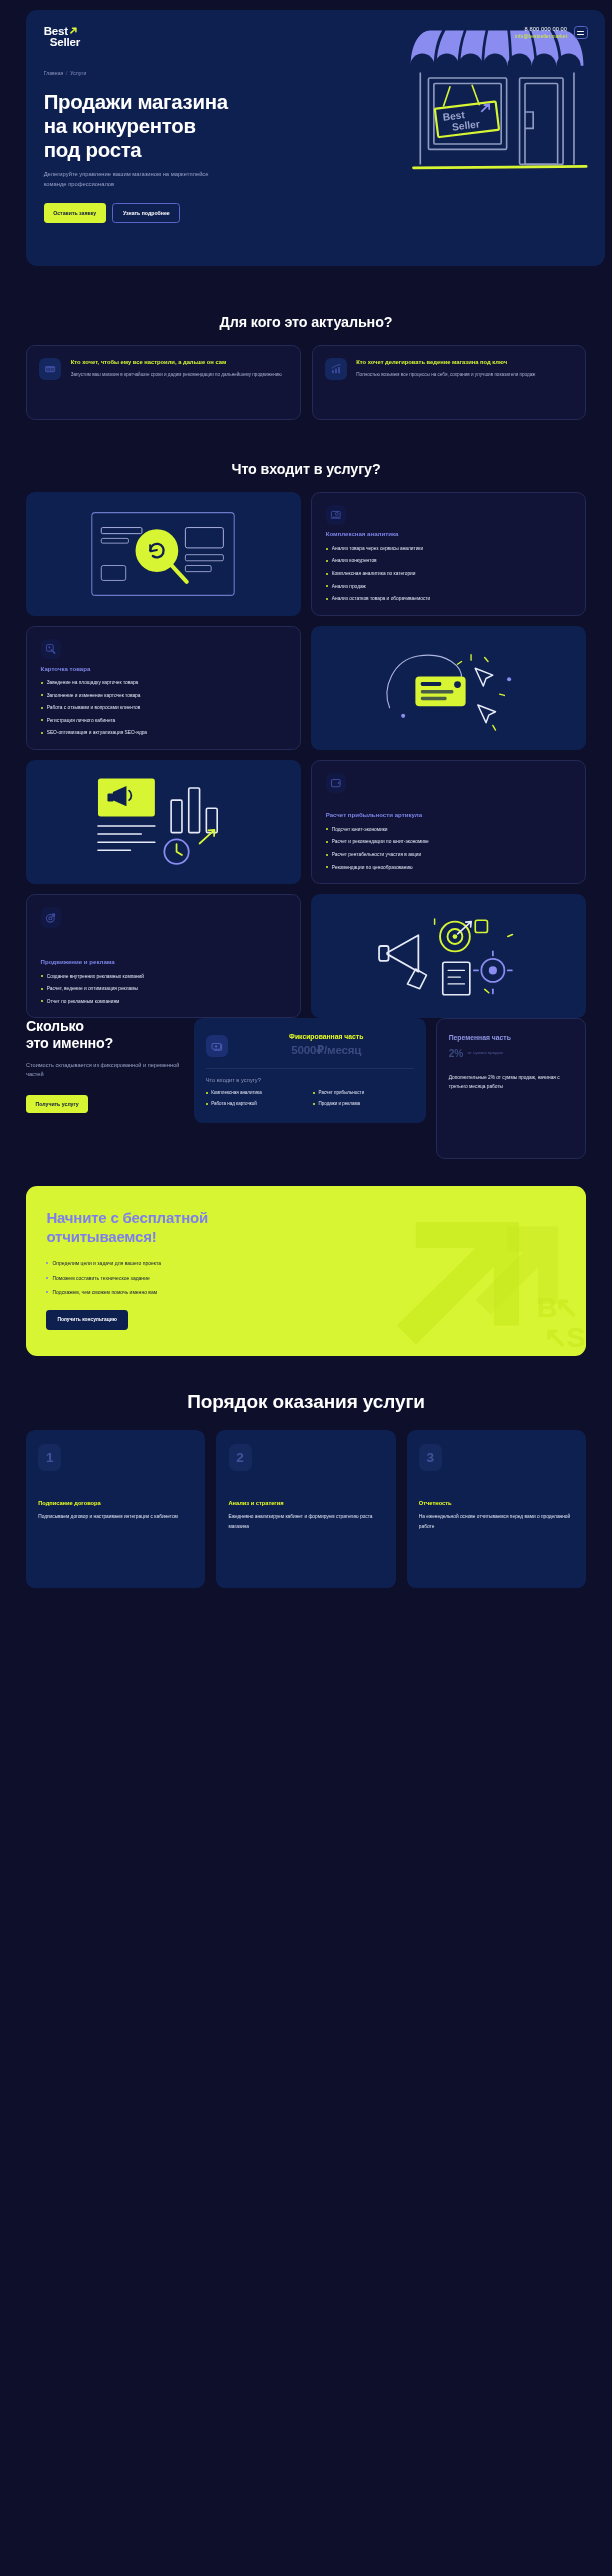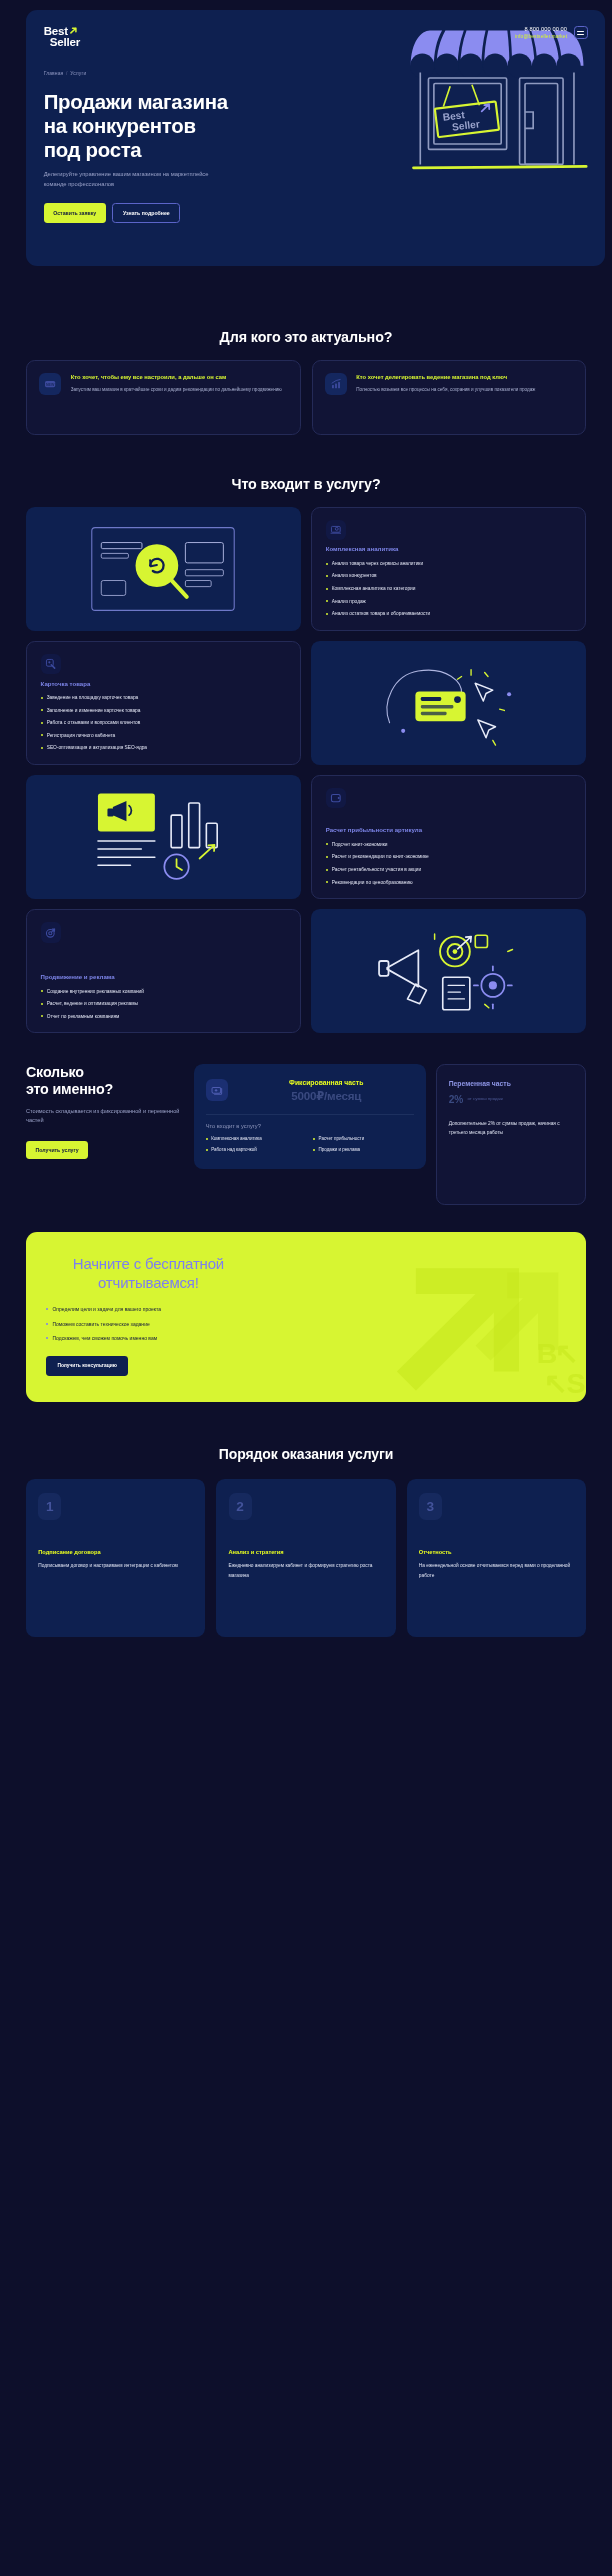--- a/index.html
+++ b/index.html
@@ -111,26 +111,26 @@
     padding-left: 6.1px; position: relative; margin-bottom: 5.4px;
   }
   .svc-list li:last-child { margin-bottom: 0; }
   .svc-list li::before {
     content: ""; position: absolute; left: 0; top: 2.7px;
     width: 2px; height: 2px; border-radius: 50%; background: #d7f532;
   }
   .art-wrap { position: absolute; inset: 0; display: flex; align-items: center; justify-content: center; }
 
   
-  .price { margin-top: 31px; display: grid; grid-template-columns: 1.05fr 1.55fr 1fr; gap: 10.2px; align-items: start; }
+  .price { display: grid; grid-template-columns: 1.05fr 1.55fr 1fr; gap: 10.2px; align-items: start; }
   .price-left h2 { color: #fff; font-size: 14.3px; font-weight: 700; line-height: 1.2; letter-spacing: -0.2px; }
   .price-left p { margin-top: 8.8px; color: #99a0c6; font-size: 5.6px; line-height: 1.66; }
   .price-left .btn { margin-top: 15px; display: inline-block; }
   .fixed-card { background: #0e2050; border-radius: 8.8px; padding: 13.6px 12.2px 15px 12.2px; position: relative; }
-  .fixed-top { display: flex; align-items: center; gap: 11px; }
+  .fixed-top { display: flex; align-items: flex-end; gap: 11px; }
   .fixed-icon { width: 22px; height: 22px; border-radius: 6.1px; background: #1b2f72; display:flex;align-items:center;justify-content:center; flex:0 0 auto; }
   .fixed-head { flex: 1; text-align: center; padding-top: 1.4px; }
   .fixed-title { color: #eaff1f; font-size: 6.8px; font-weight: 600; }
   .fixed-price { color: #3a4a80; font-size: 11.6px; font-weight: 600; margin-top: 2.7px; letter-spacing: -0.2px; }
   .fixed-div { height: 0.7px; background: #1d305f; margin: 11px 0 8.8px 0; }
   .fixed-q { color: #8f97bd; font-size: 5.7px; margin-bottom: 6.8px; }
   .fixed-cols { display: grid; grid-template-columns: 1fr 1fr; gap: 4.1px 6.8px; }
   .fixed-cols span {
     color: #e4e7f5; font-size: 4.5px; line-height: 1.5; padding-left: 5.4px; position: relative;
   }
@@ -143,32 +143,32 @@
   .var-pct-row { margin-top: 6.1px; display: flex; align-items: center; gap: 4.1px; }
   .var-pct { color: #3a4a80; font-size: 10.2px; font-weight: 600; }
   .var-pct-lbl { color: #4c5894; font-size: 4.4px; line-height: 1.35; }
   .var-body { margin-top: 13.6px; color: #dfe3f2; font-size: 4.8px; line-height: 2.05; }
 
   
   .cta {
     margin: 27px 26px 0 26px; background: #d7f532; border-radius: 11px;
     padding: 23px 20.4px 26px 20.4px; position: relative; overflow: hidden; min-height: 151px;
   }
-  .cta h2 { color: #7d7ff0; font-size: 15px; font-weight: 400; line-height: 1.26; letter-spacing: -0.2px; max-width: 204px; position: relative; z-index: 2; text-align: center; }
+  .cta h2 { color: #7d7ff0; font-size: 15px; font-weight: 700; line-height: 1.26; letter-spacing: -0.2px; max-width: 204px; position: relative; z-index: 2; }
   .cta ul { list-style: none; margin-top: 13.6px; position: relative; z-index: 2; }
   .cta ul li { color: #131a3d; font-size: 5px; padding-left: 6.1px; position: relative; margin-bottom: 8.2px; }
   .cta ul li::before { content:""; position:absolute; left:0; top:2px; width:2px; height:2px; border-radius:50%; background:#7d7ff0; }
   .cta .btn-dark {
     margin-top: 6.8px; background: #0e2050; color: #fff; font-size: 4.9px; font-weight: 600;
     padding: 7.5px 11px; border-radius: 3.4px; border: none; cursor: pointer; position: relative; z-index: 2;
   }
   .cta-art { position: absolute; right: 0; bottom: -2.7px; width: 252px; height: 156px; z-index: 1; }
 
   
-  .steps-title { margin-top: 44px; text-align: center; color: #fff; font-weight: 700; font-size: 14px; letter-spacing: -0.1px; }
+  .steps-title { margin-top: 35px; text-align: center; color: #fff; font-weight: 700; font-size: 19px; letter-spacing: -0.1px; }
   .steps { margin: 17.7px 26px 27px 26px; display: grid; grid-template-columns: repeat(3,1fr); gap: 11px; }
   .step-card { background: #0e2050; border-radius: 8.8px; padding: 13.6px 12.2px 17.7px 12.2px; min-height: 158px; }
   .step-num {
     width: 23px; height: 27px; border-radius: 6.8px; background: #16295e;
     display: flex; align-items: center; justify-content: center;
     color: #43539b; font-size: 13.6px; font-weight: 700;
   }
   .step-title { margin-top: 28.6px; color: #eaff1f; font-size: 5.7px; font-weight: 600; }
   .step-text { margin-top: 6.8px; color: #e0e4f3; font-size: 4.8px; line-height: 2.0; }
 </style>
@@ -260,21 +260,21 @@
 
     <p class="hero-sub">Делегируйте управление вашим магазином на маркетплейсе команде профессионалов</p>
 
     <div class="hero-btns">
       <button class="btn btn-primary">Оставить заявку</button>
       <button class="btn btn-outline">Узнать подробнее</button>
     </div>
   </div>
 </section>
 
-<section class="section" style="margin-top:63px;">
+<section class="section" style="margin-top:48px;">
   <h2 class="sec-title">Для кого это актуально?</h2>
   <div class="audience">
     <div class="aud-card">
       <div class="aud-icon">
         <svg width="12.2" height="12.2" viewBox="0 0 24 24">
             <rect x="2" y="6" width="20" height="12" rx="3" fill="#3c4a9e"></rect>
             <text x="12" y="15" text-anchor="middle" font-size="7" font-weight="700" fill="#1a2a63" font-family="Liberation Sans, sans-serif">NEW</text>
           </svg>
       </div>
       <div>

